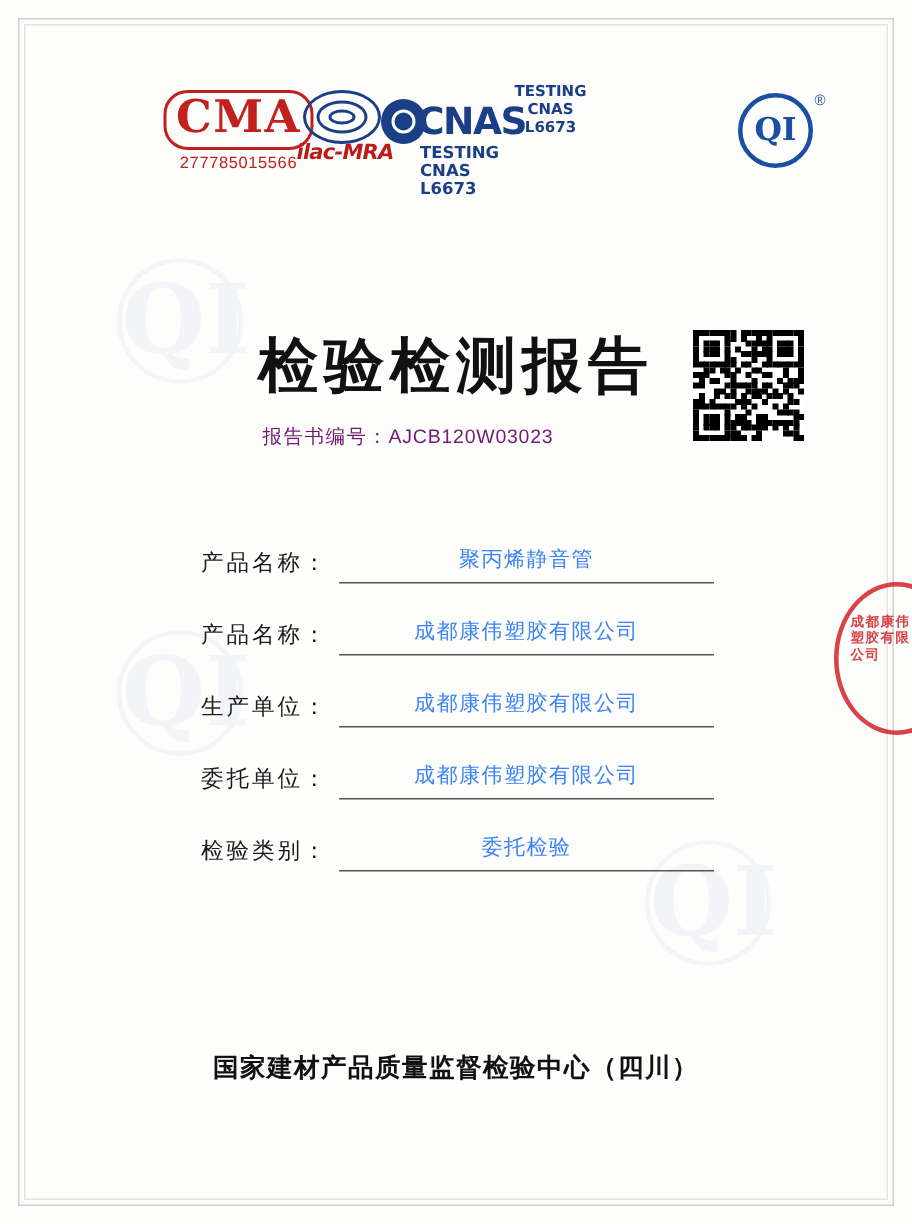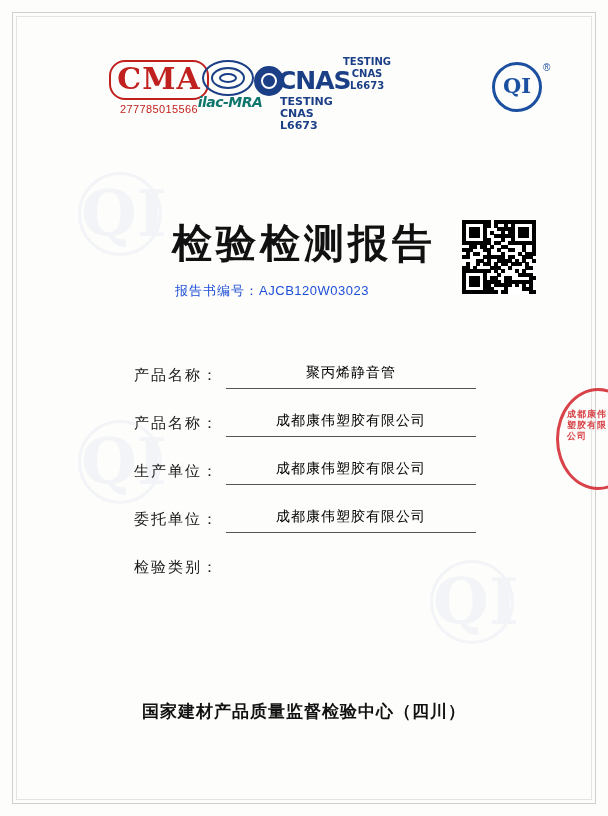--- a/index.html
+++ b/index.html
@@ -124,21 +124,21 @@
   .ilac-text {
     position: absolute;
     left: 0;
     top: 34px;
     width: 68px;
     text-align: center;
     font-family: "DejaVu Sans", sans-serif;
     font-weight: bold;
     font-style: italic;
     font-size: 14px;
-    color: #0f766e;
+    color: #b91c1c;
     letter-spacing: -0.5px;
   }
   .cnas-block {
     position: absolute;
     left: 58px;
     top: 0;
     width: 96px;
   }
   .cnas-logo-circle {
     position: absolute;
@@ -278,21 +278,21 @@
     letter-spacing: 4px;
     color: #111111;
   }
   .report-no {
     position: absolute;
     left: 0;
     top: 282px;
     width: 544px;
     text-align: center;
     font-size: 13px;
-    color: #1d4ed8;
+    color: #701a75;
     letter-spacing: 0.5px;
   }
   .report-no .label {
     letter-spacing: 1px;
   }
 
   
   .qr {
     position: absolute;
     left: 462px;
@@ -329,21 +329,21 @@
     position: absolute;
     left: 226px;
     top: 0;
     width: 250px;
     border-bottom: 1px solid #555555;
     height: 30px;
     text-align: center;
   }
   .field-value {
     font-size: 14px;
-    color: #000000;
+    color: #3b82f6;
     letter-spacing: 1px;
     line-height: 28px;
   }
 
   
   .footer-org {
     position: absolute;
     left: 0;
     top: 700px;
     width: 608px;
@@ -727,20 +727,21 @@
       <div class="field-row">
         <div class="field-label">生产单位：</div>
         <div class="field-value-wrap"><span class="field-value">成都康伟塑胶有限公司</span></div>
       </div>
       <div class="field-row">
         <div class="field-label">委托单位：</div>
         <div class="field-value-wrap"><span class="field-value">成都康伟塑胶有限公司</span></div>
       </div>
       <div class="field-row">
         <div class="field-label">检验类别：</div>
+        <div class="field-value-wrap"><span class="field-value">委托检验</span></div>
       </div>
     </div>
 
   <div class="footer-org">国家建材产品质量监督检验中心（四川）</div>
 
 
   <div class="stamp stamp-side">
     <div class="side-text">成都康伟塑胶有限公司</div>
   </div>
 

